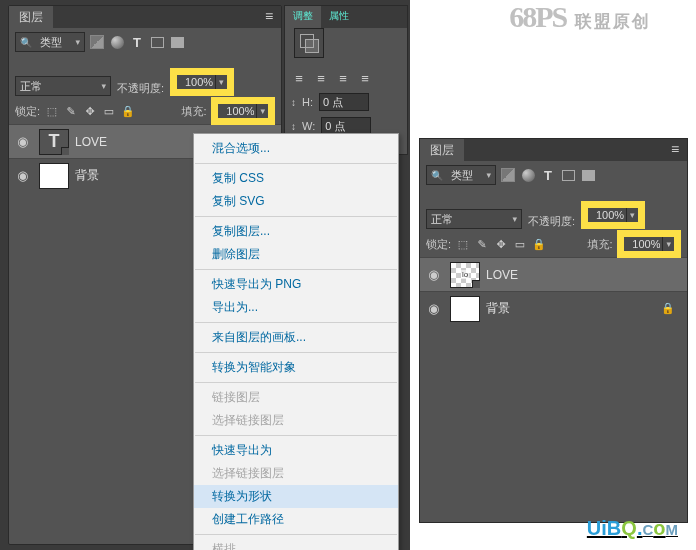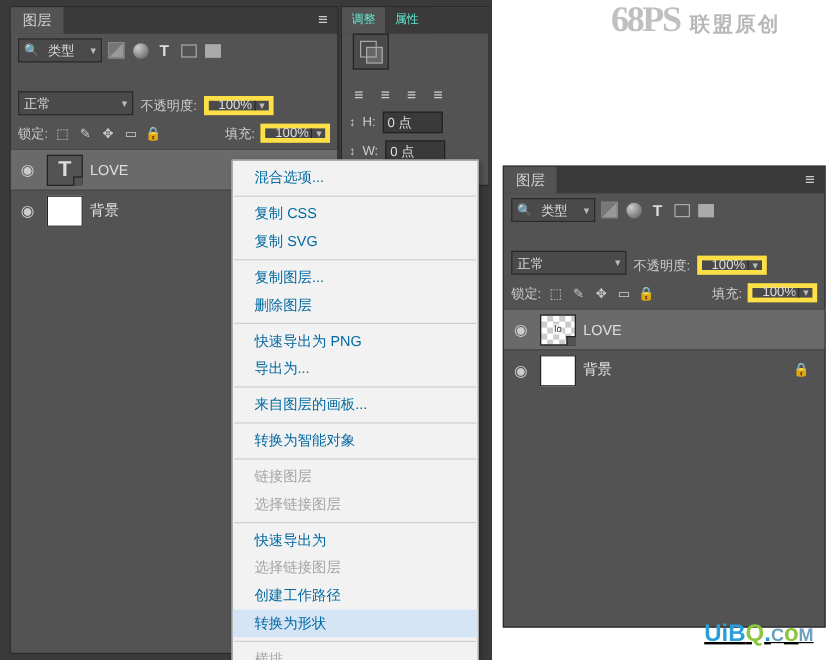--- a/index.html
+++ b/index.html
@@ -20,21 +20,21 @@
 .ico { width: 16px; height: 16px; display: inline-flex; align-items: center; justify-content: center; color: #ddd; font-size: 11px; }
 .mini-ico { width: 14px; height: 14px; border: 1px solid #888; }
 .mini-photo { background: linear-gradient(135deg,#777 0 50%, #999 50% 100%); }
 .mini-circle { border-radius: 50%; background: radial-gradient(circle at 30% 30%, #ccc, #555); border:none;}
 .letterT { font-weight: bold; font-size: 13px; }
 .dotrect { border:1px solid #aaa; width:13px; height:11px; }
 .dotrect.filled { background:#aaa; }
 
 .mode-row { display: flex; align-items: flex-end; height: 26px; padding: 2px 6px; gap: 6px; margin-top: 16px; }
 .mode-row .select { width: 96px; justify-content: space-between; }
-.opacity-field { display: flex; align-items: center; background: #4a4a4a; border: 4px solid #fde047; height: 16px; }
+.opacity-field { display: flex; align-items: center; background: #4a4a4a; border: 7px solid #fde047; height: 28px; }
 .opacity-field input { background: transparent; border: none; color: #ddd; font-size: 11px; width: 38px; text-align: right; padding-right: 2px; }
 .opacity-field .chev { padding: 0 3px; font-size: 9px; color:#bbb; border-left:1px solid #2a2a2a; height:100%; display:flex; align-items:center;}
 .lbl { color: #ccc; font-size: 11px; }
 
 .lock-row { display:flex; align-items:center; height:26px; padding:2px 6px; gap:5px; }
 .lock-ico { width:14px; height:14px; color:#ccc; display:inline-flex; align-items:center; justify-content:center; font-size:11px;}
 
 .layers { }
 .layer-row { display:flex; align-items:center; height:34px; border-top:1px solid #474747; padding:0 4px; }
 .layer-row.selected { background:#6a6a6a; }
@@ -185,22 +185,22 @@
       <div class="sep"></div>
       <div class="mi">来自图层的画板...</div>
       <div class="sep"></div>
       <div class="mi">转换为智能对象</div>
       <div class="sep"></div>
       <div class="mi dis">链接图层</div>
       <div class="mi dis">选择链接图层</div>
       <div class="sep"></div>
       <div class="mi">快速导出为</div>
       <div class="mi dis">选择链接图层</div>
+      <div class="mi hover">转换为形状</div>
       <div class="mi">创建工作路径</div>
-      <div class="mi hover">转换为形状</div>
       <div class="sep"></div>
       <div class="mi dis">横排</div>
     </div>
   </div>
 
   <div class="watermark">
     <span class="wm-logo">68PS</span>
     <span class="wm-text">联盟原创</span>
   </div>
 

